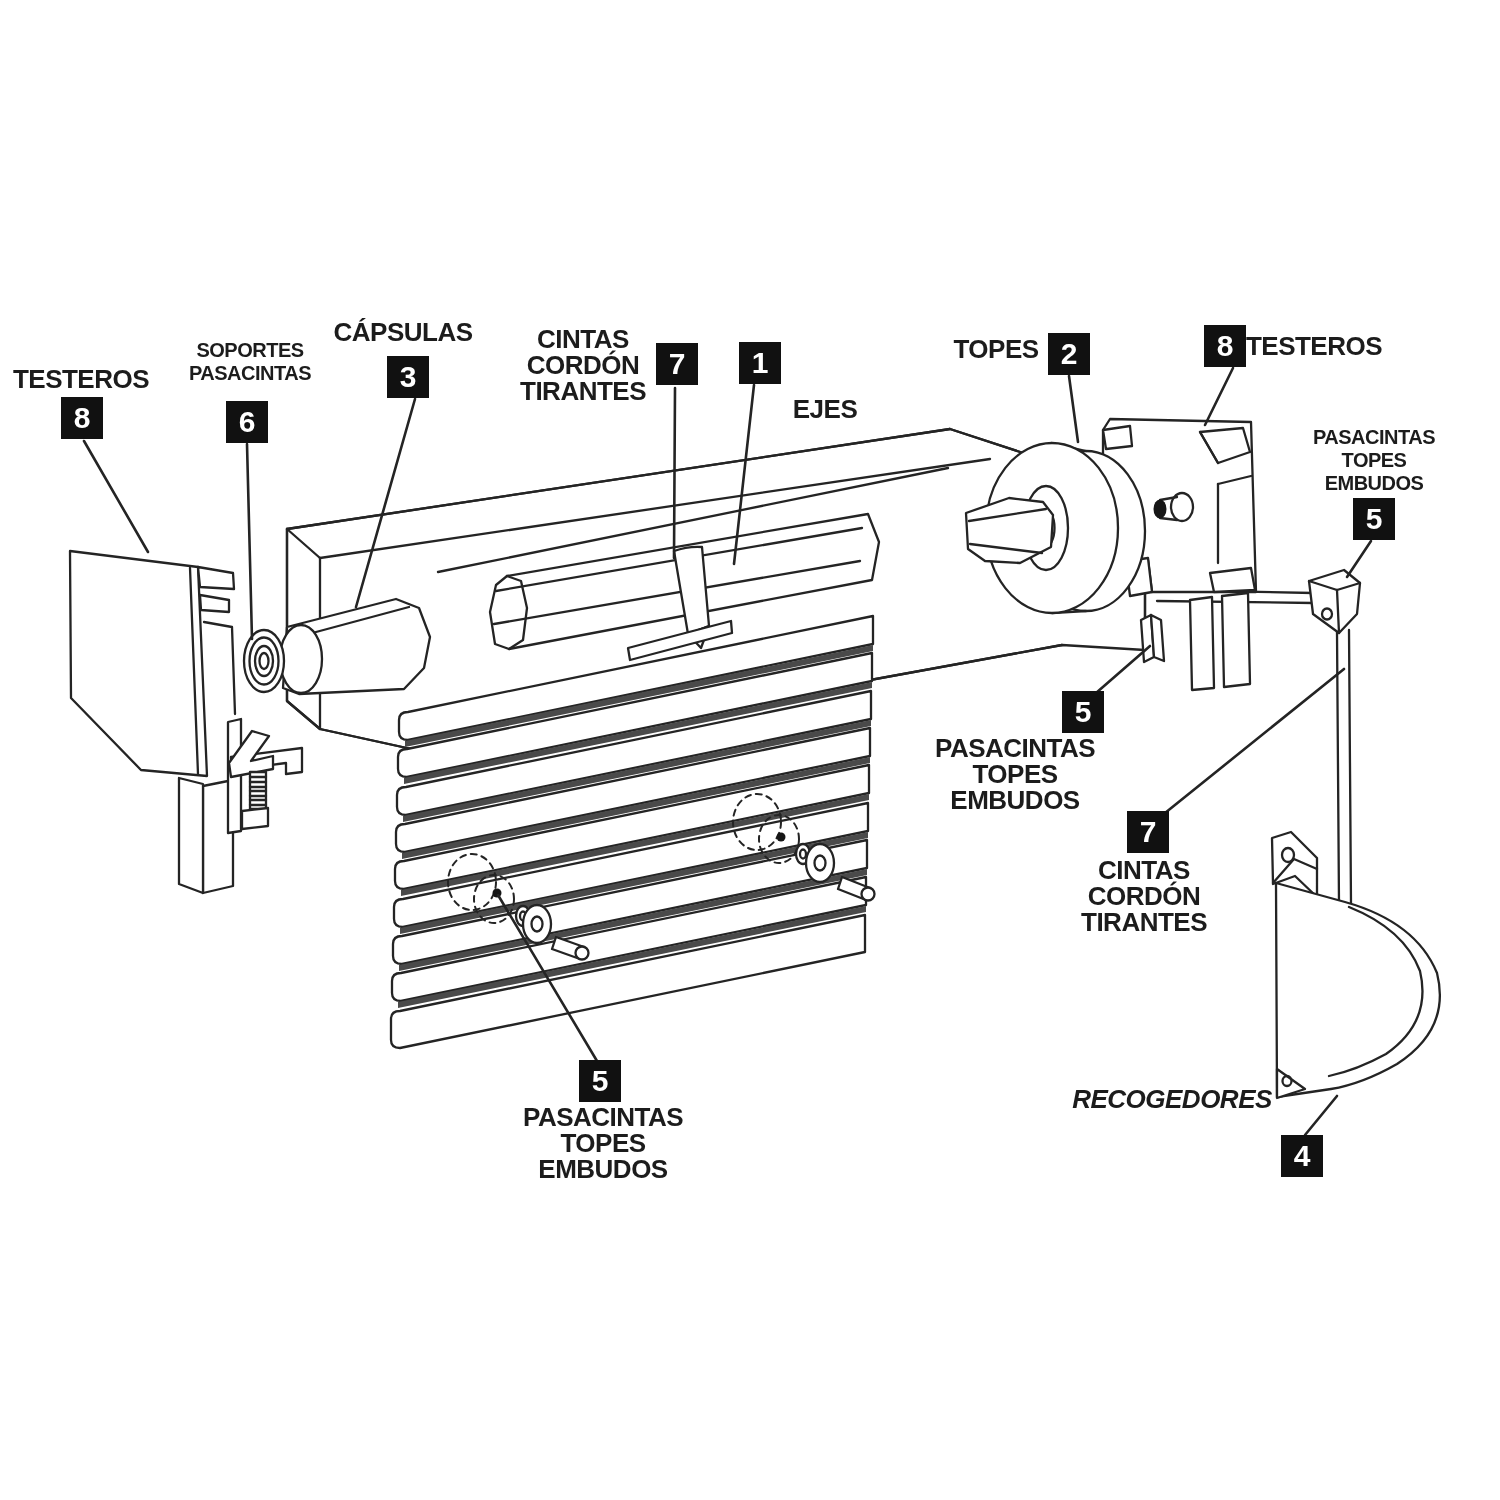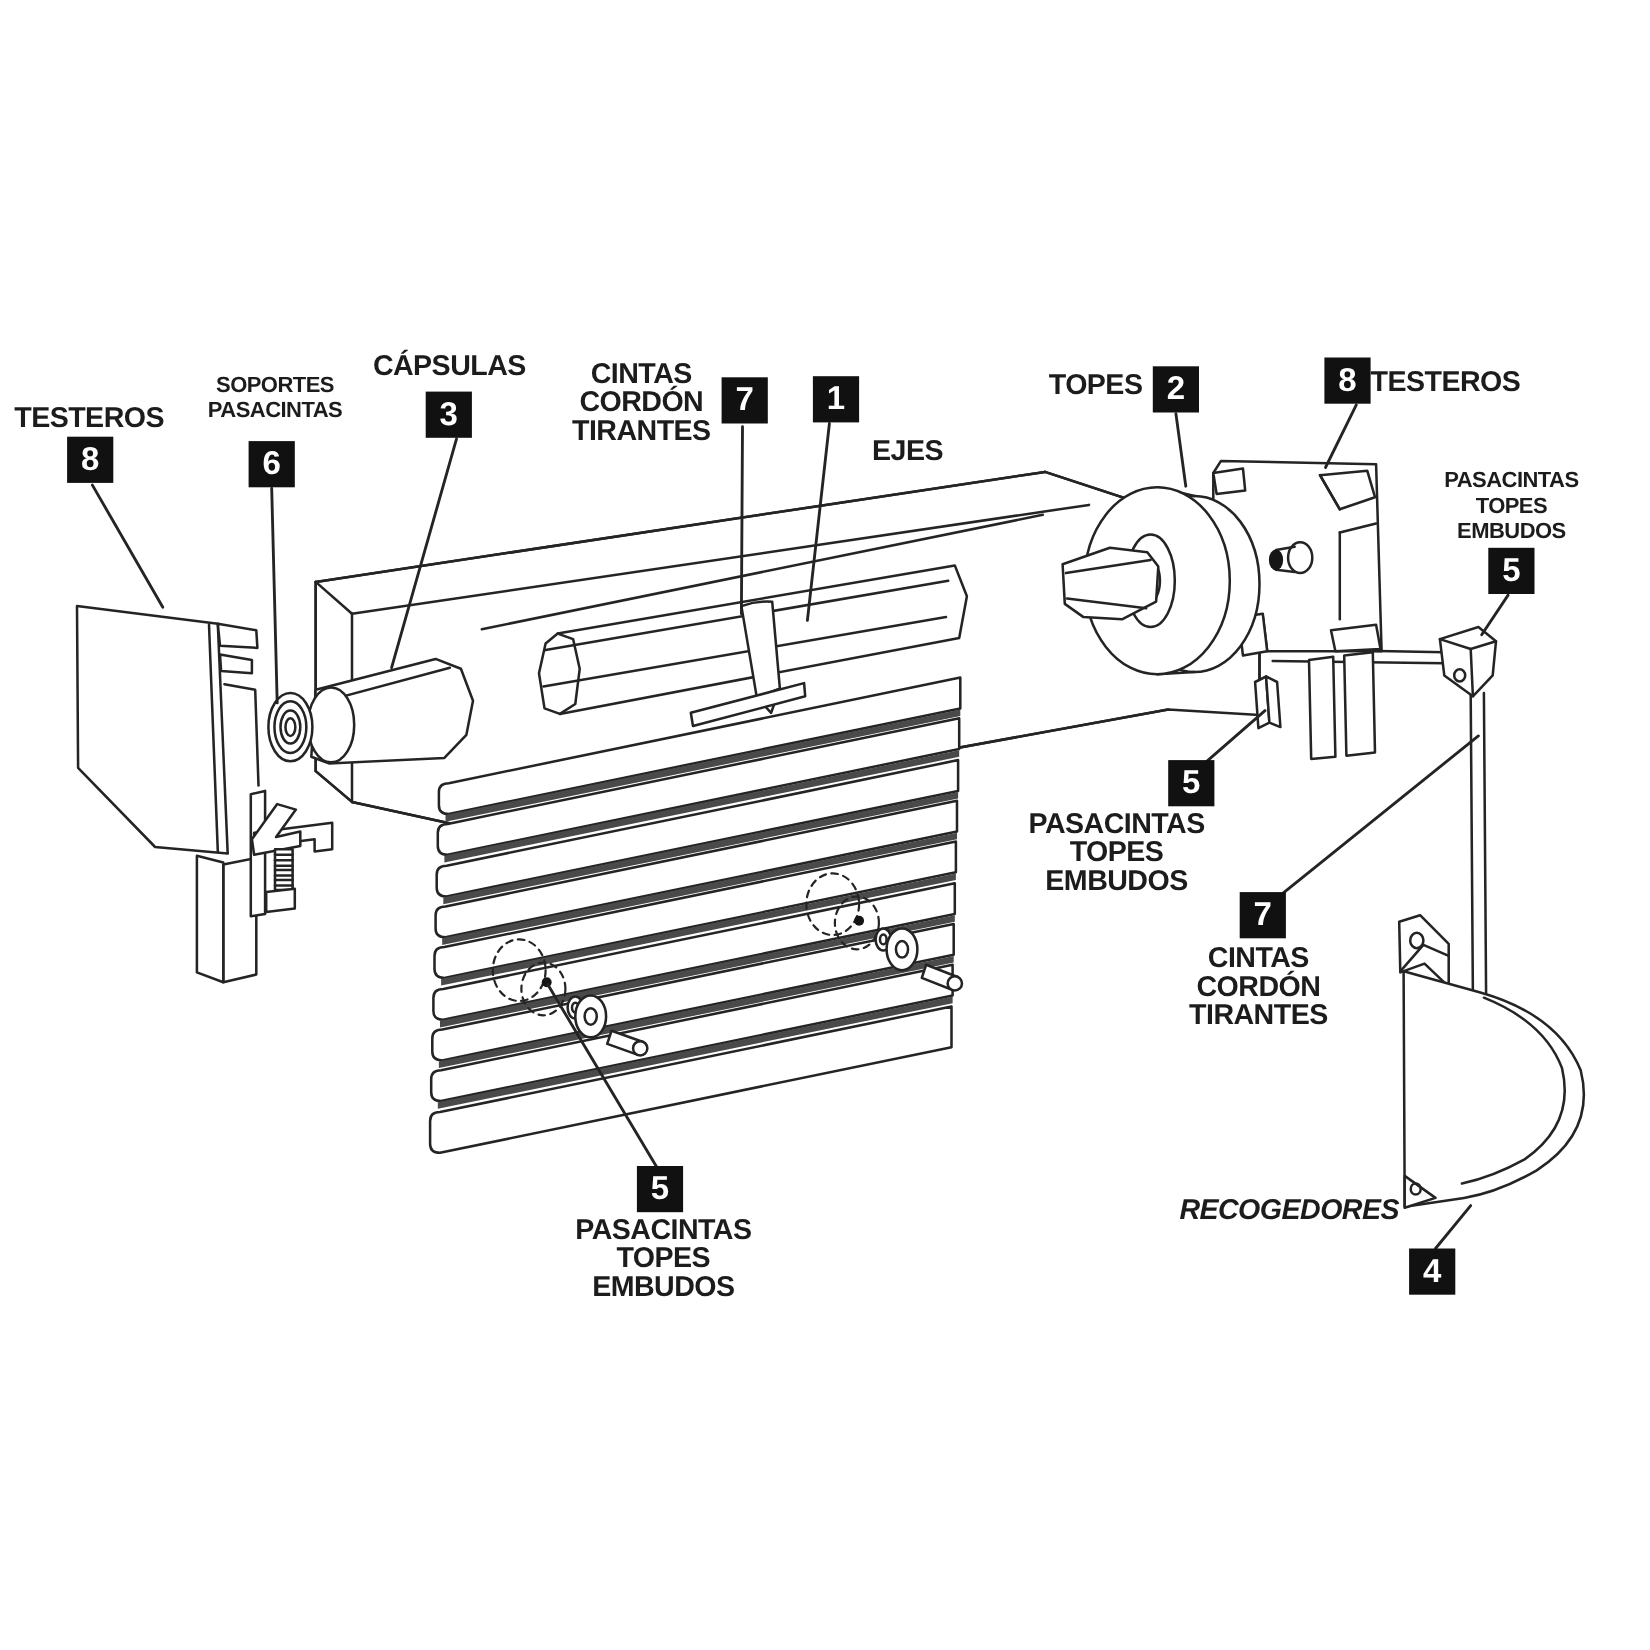--- a/index.html
+++ b/index.html
@@ -222,21 +222,21 @@
     <div>TESTEROS</div>
   </div>
   <div class="co-num" style="left:61px;top:397px;">8</div>
 
   <div class="co-text tight" style="left:158px;top:339px;width:184px;">
     <div>SOPORTES</div>
     <div>PASACINTAS</div>
   </div>
   <div class="co-num" style="left:226px;top:401px;">6</div>
 
-  <div class="co-text" style="left:328px;top:319px;width:150px;text-align:right;">
+  <div class="co-text" style="left:328px;top:319px;width:150px;">
     <div>CÁPSULAS</div>
   </div>
   <div class="co-num" style="left:387px;top:356px;">3</div>
 
   <div class="co-text" style="left:518px;top:326px;width:130px;">
     <div>CINTAS</div>
     <div>CORDÓN</div>
     <div>TIRANTES</div>
   </div>
   <div class="co-num" style="left:656px;top:343px;">7</div>

